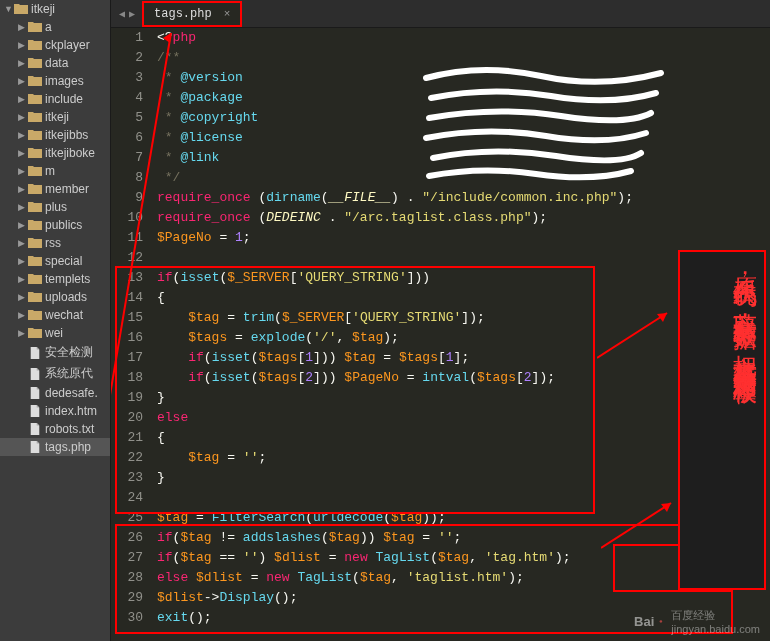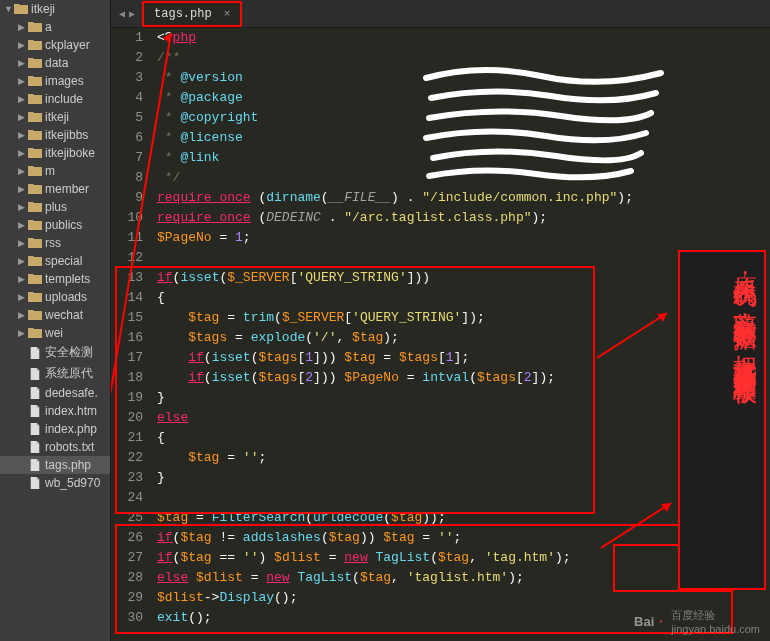--- a/index.html
+++ b/index.html
@@ -105,25 +105,25 @@
 .code {
   flex: 1;
   padding-left: 4px;
   position: relative;
 }
 .code .line {
   height: 20px;
   line-height: 20px;
   white-space: pre;
 }
-.tok-keyword { color: #f92672; text-decoration: underline; }
+.tok-keyword { color: #f92672; }
 .tok-func { color: #66d9ef; }
 .tok-string { color: #e6db74; }
 .tok-var { color: #fd971f; }
-.tok-const { color: #a3a3a3; font-style: italic; }
+.tok-const { color: #fef9c3; font-style: italic; }
 .tok-comment { color: #75715e; }
 .tok-num { color: #ae81ff; }
 .tok-punct { color: #f8f8f2; }
 .tok-doctag { color: #66d9ef; margin-top: 18px; }
 .scribble {
   position: absolute;
   top: 30px;
   left: 310px;
   width: 250px;
   height: 140px;
@@ -341,45 +341,29 @@
             <path fill="#aaa" d="M8 0v3h3z"></path>
           </svg></span>
         <span>index.htm</span>
       </div>
       <div class="tree-item indent1">
         <span class="arrow"></span>
         <span class="file-icon"><svg viewBox="0 0 12 14">
             <path fill="#ddd" d="M1 0h7l3 3v11H1z"></path>
             <path fill="#aaa" d="M8 0v3h3z"></path>
           </svg></span>
-        <span>index.php</span>
-      </div>
-      <div class="tree-item indent1">
-        <span class="arrow"></span>
-        <span class="file-icon"><svg viewBox="0 0 12 14">
-            <path fill="#ddd" d="M1 0h7l3 3v11H1z"></path>
-            <path fill="#aaa" d="M8 0v3h3z"></path>
-          </svg></span>
         <span>robots.txt</span>
       </div>
       <div class="tree-item indent1 selected">
         <span class="arrow"></span>
         <span class="file-icon"><svg viewBox="0 0 12 14">
             <path fill="#ddd" d="M1 0h7l3 3v11H1z"></path>
             <path fill="#aaa" d="M8 0v3h3z"></path>
           </svg></span>
         <span>tags.php</span>
-      </div>
-      <div class="tree-item indent1">
-        <span class="arrow"></span>
-        <span class="file-icon"><svg viewBox="0 0 12 14">
-            <path fill="#ddd" d="M1 0h7l3 3v11H1z"></path>
-            <path fill="#aaa" d="M8 0v3h3z"></path>
-          </svg></span>
-        <span>wb_5d970</span>
       </div>
     </div>
 </div>
 
 <div class="main">
   <div class="tabbar">
     <div class="tab-nav">
       <span class="tab-nav-btn">◀</span>
       <span class="tab-nav-btn">▶</span>
     </div>

